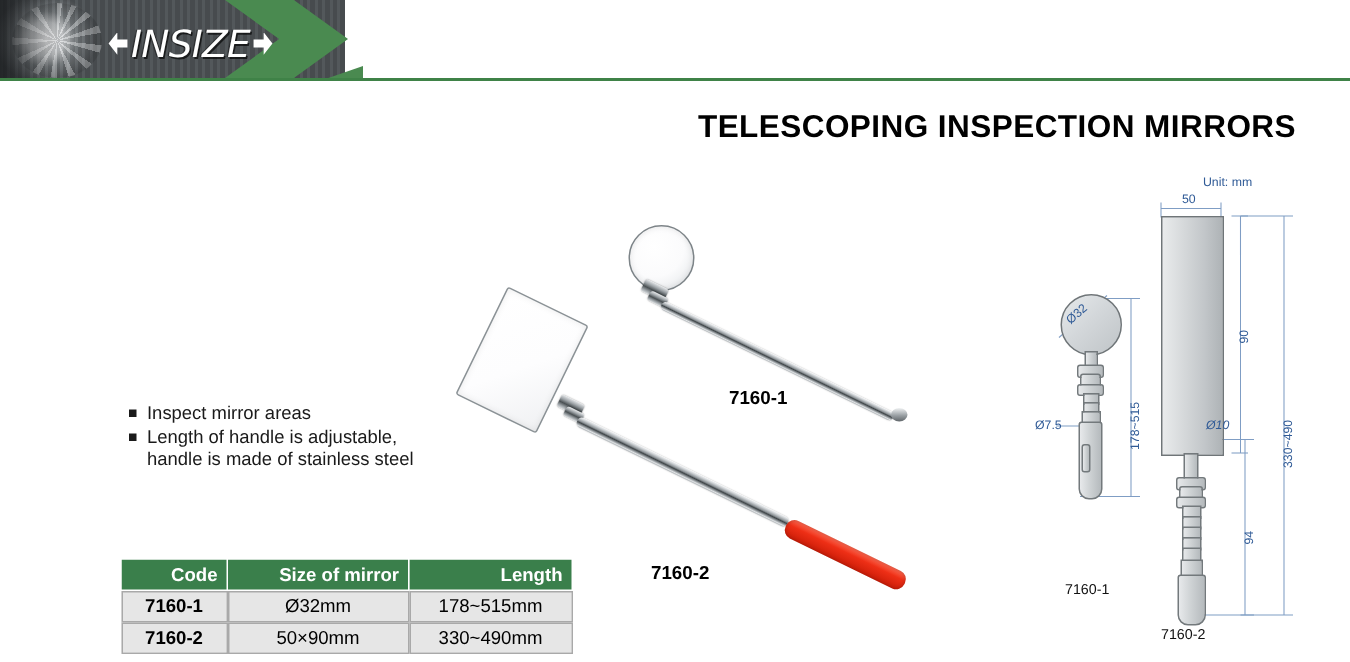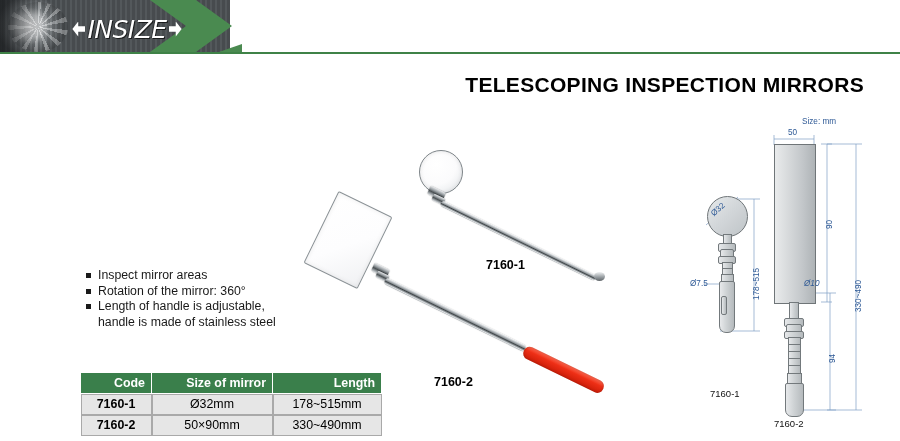--- a/index.html
+++ b/index.html
@@ -267,21 +267,20 @@
     <span class="arrow-l"></span>
     <span class="word">INSIZE</span>
     <span class="arrow-r"></span>
   </div>
 </div>
 
 <div id="page-title">TELESCOPING INSPECTION MIRRORS</div>
 
 <div id="features">
   <div class="feat">Inspect mirror areas</div>
-  <div class="feat">Rotation of the mirror: 360°</div>
   <div class="feat">Length of handle is adjustable,
 handle is made of stainless steel</div>
 </div>
 
 <table id="spec-table">
   <thead>
     <tr>
       <th class="c-code">Code</th>
       <th class="c-size">Size of mirror</th>
       <th class="c-len">Length</th>
@@ -318,21 +317,21 @@
   <div class="joint" style="left:376px; top:273px; width:13px; height:7px; transform:rotate(26deg);"></div>
   <div class="rod" style="left:385px; top:277px; width:156px; height:7px;
               transform-origin:left center; transform:rotate(26deg);"></div>
   <div class="grip-red" style="left:524px; top:344px; width:88px; height:13px;
               transform-origin:left center; transform:rotate(26deg);"></div>
 </div>
 <div class="photo-label" id="label-7160-2">7160-2</div>
 
 <div id="tech-drawings">
 
-  <div class="dim-text" style="left:112px; top:2px;">Size: mm</div>
+  <div class="dim-text" style="left:112px; top:2px;">Unit: mm</div>
 
   <svg width="210" height="326" style="position:absolute; left:0; top:0;">
 
     <line x1="84" y1="20" x2="84" y2="30" stroke="#7f9dc4" stroke-width="0.7"></line>
     <line x1="124" y1="20" x2="124" y2="30" stroke="#7f9dc4" stroke-width="0.7"></line>
     <line x1="84" y1="24" x2="124" y2="24" stroke="#7f9dc4" stroke-width="0.7"></line>
 
     <line x1="131" y1="29" x2="142" y2="29" stroke="#7f9dc4" stroke-width="0.7"></line>
     <line x1="131" y1="187" x2="142" y2="187" stroke="#7f9dc4" stroke-width="0.7"></line>
     <line x1="137" y1="29" x2="137" y2="187" stroke="#7f9dc4" stroke-width="0.7"></line>

